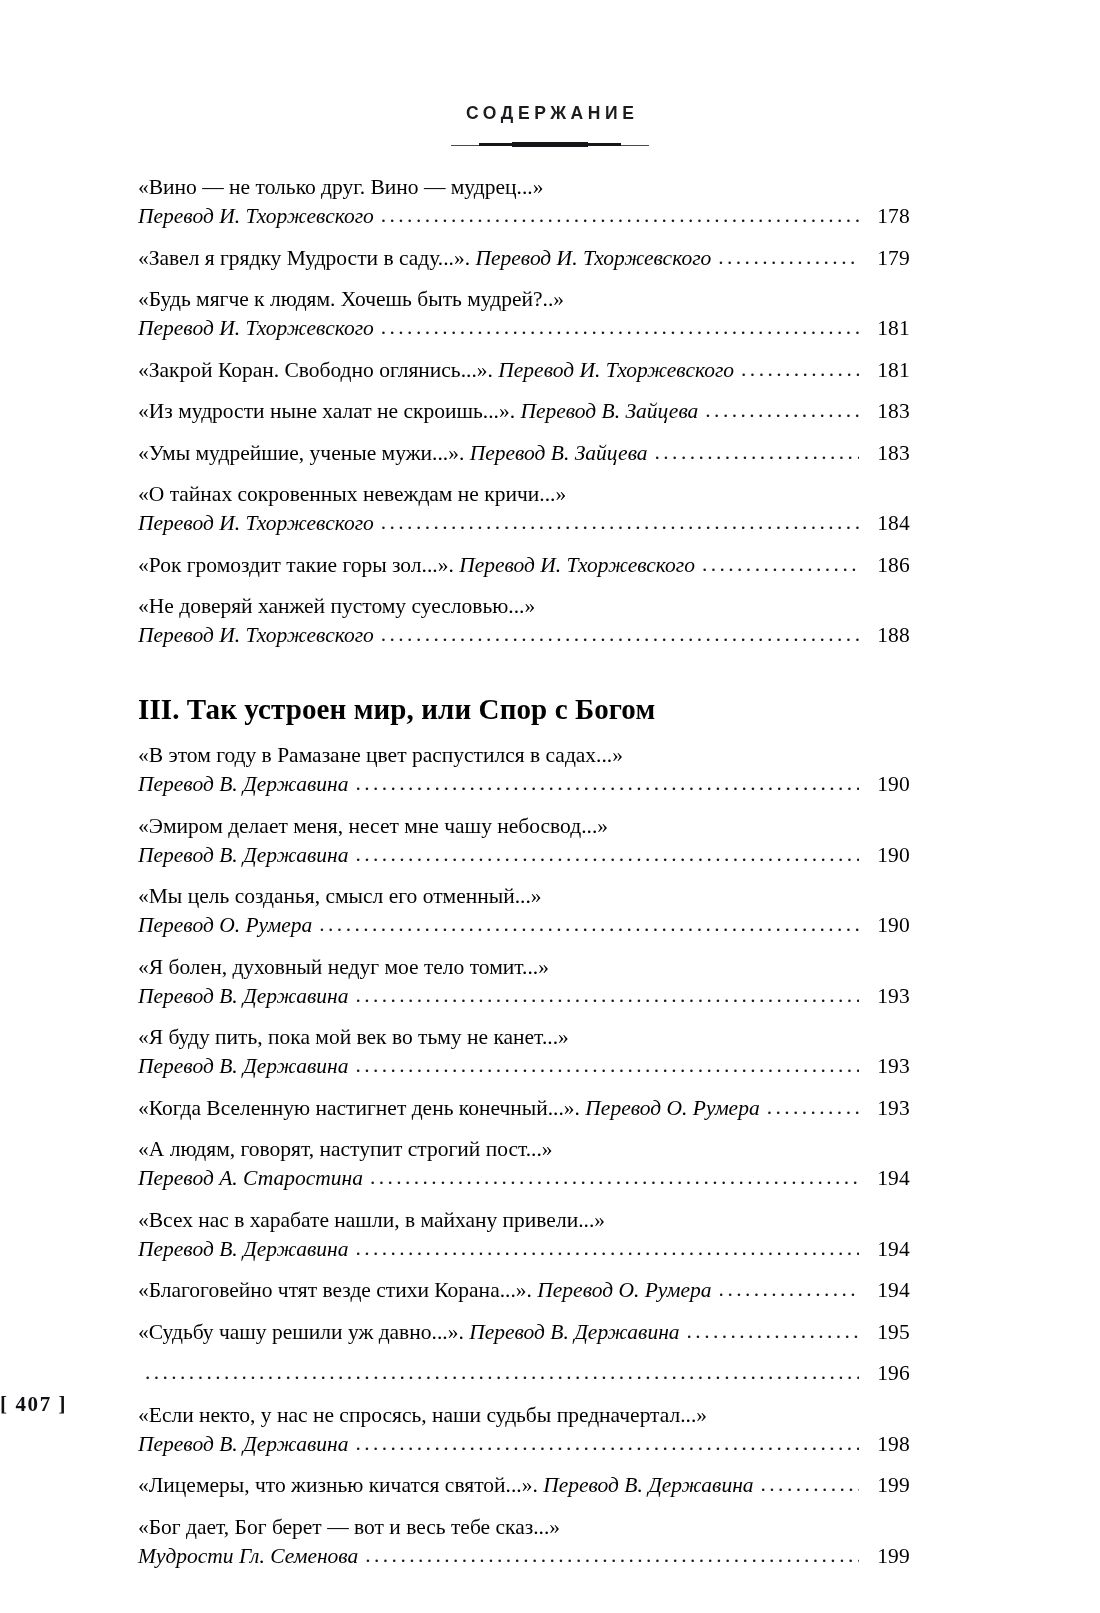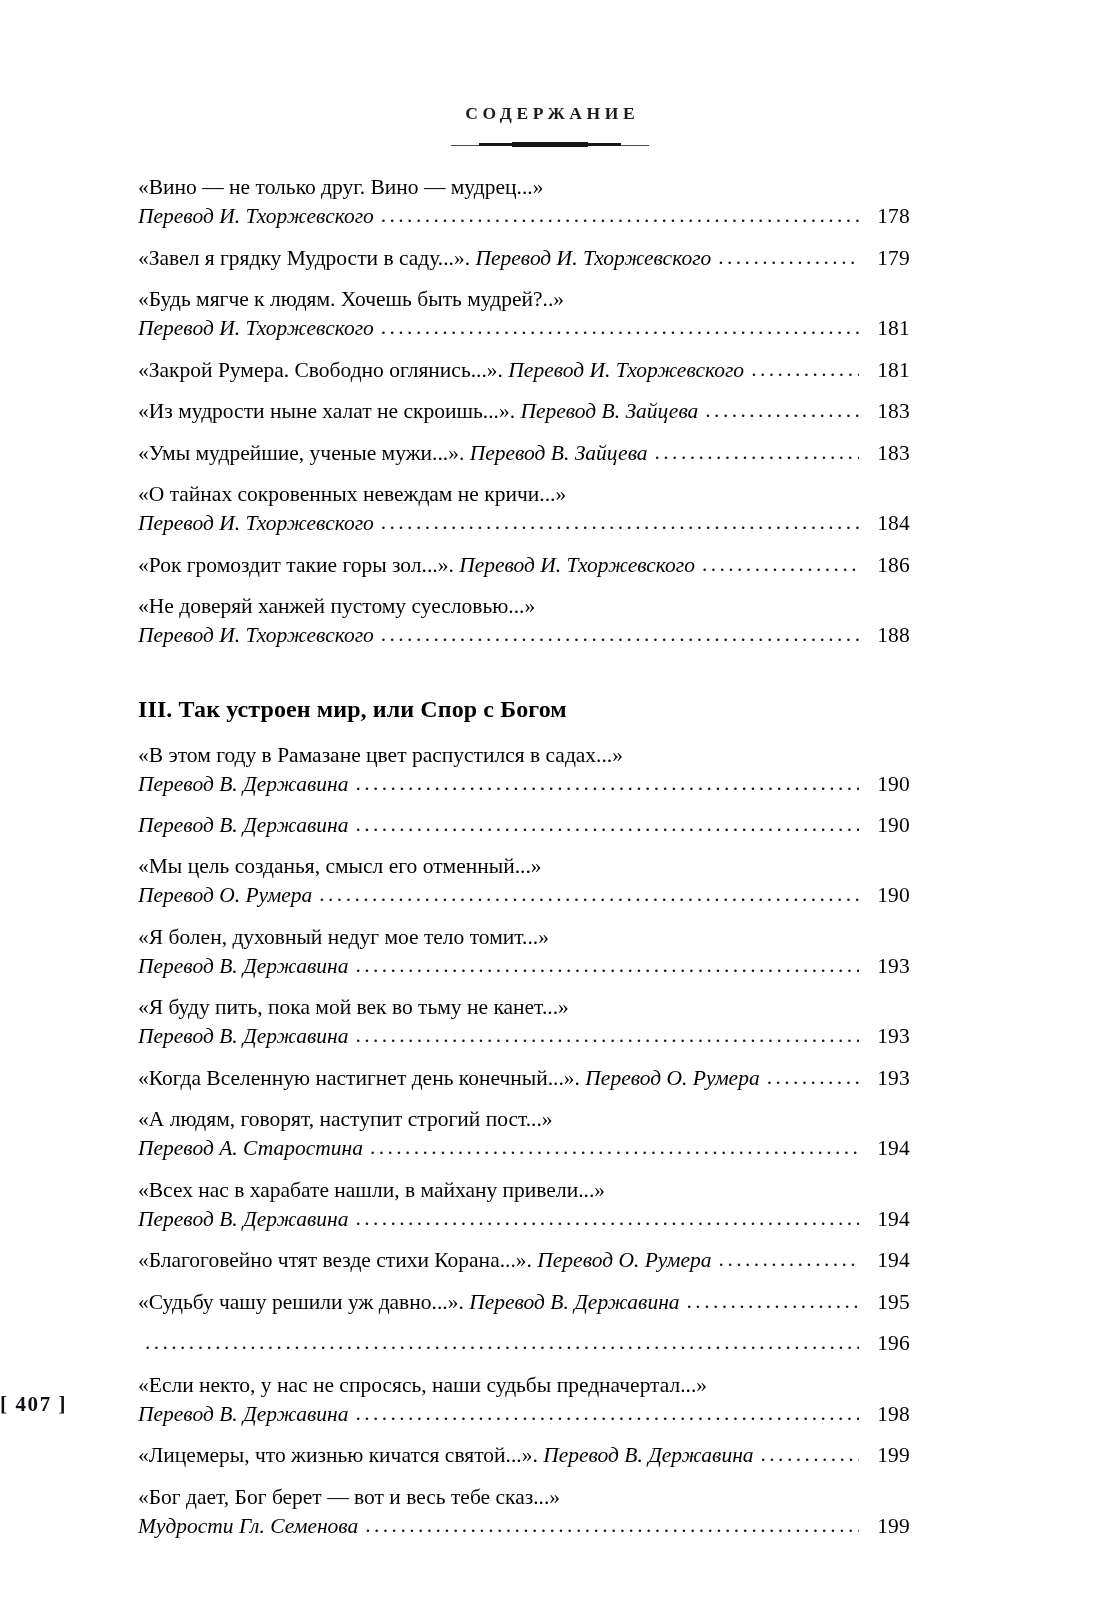--- a/index.html
+++ b/index.html
@@ -31,21 +31,21 @@
     left: 0;
     top: 104px;
     width: 1100px;
     text-align: center;
   }
   .header-title {
     font-size: 17.5px;
     font-weight: 600;
     letter-spacing: 4.6px;
     color: #1b1b20;
-    font-family: Liberation Serif, serif;
+    font-family: Liberation Sans, sans-serif;
     text-indent: 4.6px;
     line-height: 1.1;
   }
 
   .divider-wrap {
     position: relative;
     width: 198px;
     height: 10px;
     margin: 17px auto 0 auto;
   }
@@ -126,21 +126,21 @@
   .trans-txt {
     font-style: italic;
   }
   .inline-trans {
     font-style: italic;
   }
 
   
   .section-head {
     font-weight: bold;
-    font-size: 24px;
+    font-size: 29px;
     line-height: 30px;
     margin-top: 44px;
     margin-bottom: 16px;
     letter-spacing: 0.1px;
   }
 
   
   .footer {
     position: absolute;
     left: 0;
@@ -192,21 +192,21 @@
           <span class="txt title-txt">«Будь мягче к людям. Хочешь быть мудрей?..»</span>
         </div>
         <div class="line subline">
           <span class="txt trans-txt">Перевод И. Тхоржевского</span>
           <span class="leader">............................................................................................................................................</span>
           <span class="pageno">181</span>
         </div>
       </div>
       <div class="entry">
         <div class="line">
-          <span class="txt"><span class="title-txt">«Закрой Румера. Свободно оглянись...».</span> <span class="inline-trans">Перевод И. Тхоржевского</span></span>
+          <span class="txt"><span class="title-txt">«Закрой Коран. Свободно оглянись...».</span> <span class="inline-trans">Перевод И. Тхоржевского</span></span>
           <span class="leader">............................................................................................................................................</span>
           <span class="pageno">181</span>
         </div>
       </div>
       <div class="entry">
         <div class="line">
           <span class="txt"><span class="title-txt">«Из мудрости ныне халат не скроишь...».</span> <span class="inline-trans">Перевод В. Зайцева</span></span>
           <span class="leader">............................................................................................................................................</span>
           <span class="pageno">183</span>
         </div>
@@ -250,20 +250,23 @@
         <div class="line">
           <span class="txt title-txt">«В этом году в Рамазане цвет распустился в садах...»</span>
         </div>
         <div class="line subline">
           <span class="txt trans-txt">Перевод В. Державина</span>
           <span class="leader">............................................................................................................................................</span>
           <span class="pageno">190</span>
         </div>
       </div>
       <div class="entry">
+        <div class="line">
+          <span class="txt title-txt">«Эмиром делает меня, несет мне чашу небосвод...»</span>
+        </div>
         <div class="line subline">
           <span class="txt trans-txt">Перевод В. Державина</span>
           <span class="leader">............................................................................................................................................</span>
           <span class="pageno">190</span>
         </div>
       </div>
       <div class="entry">
         <div class="line">
           <span class="txt title-txt">«Мы цель созданья, смысл его отменный...»</span>
         </div>

